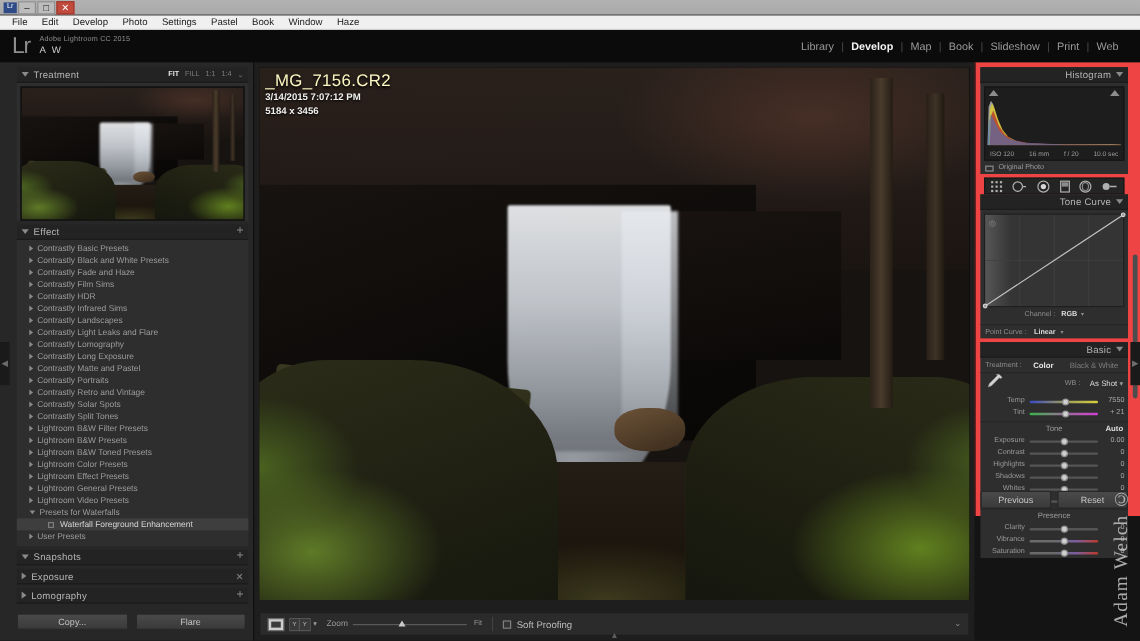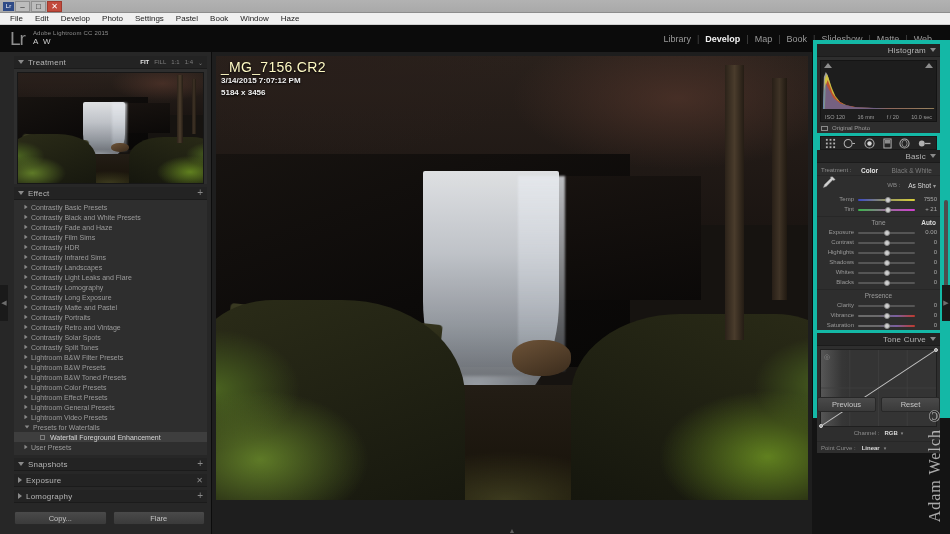--- a/index.html
+++ b/index.html
@@ -59,22 +59,22 @@
   .module.active { color: #f2f2f2; font-weight: bold; }
   .module-sep { color: #4a4a4a; font-size: 9px; }
 
   
   .leftpanel {
     position: absolute; left: 0; top: 52px; width: 212px; height: 482px;
     background: #272727; border-right: 1px solid #0c0c0c;
     padding: 4px 4px 0 14px;
   }
   .rightpanel {
-    position: absolute; right: 0; top: 40px; width: 138px; height: 378px;
-    background: #14b8a6; border-left: 1px solid #0c0c0c;
+    position: absolute; right: 0; top: 52px; width: 138px; height: 378px;
+    background: #ef4444; border-left: 1px solid #0c0c0c;
     padding: 4px 10px 0 4px;
   }
   .panel { background: #2e2e2e; margin-bottom: 3px; }
   .panel-head {
     height: 13px; display: flex; align-items: center;
     background: #232323; padding: 0 4px; border-bottom: 1px solid #1b1b1b;
   }
   .panel-head.right { justify-content: flex-end; }
   .panel-title { font-size: 8px; color: #b4b4b4; letter-spacing: .2px; }
   .tri {
@@ -412,21 +412,21 @@
         <span class="module">Library</span>
         <span class="module-sep">|</span>
         <span class="module active">Develop</span>
         <span class="module-sep">|</span>
         <span class="module">Map</span>
         <span class="module-sep">|</span>
         <span class="module">Book</span>
         <span class="module-sep">|</span>
         <span class="module">Slideshow</span>
         <span class="module-sep">|</span>
-        <span class="module">Matte</span>
+        <span class="module">Print</span>
         <span class="module-sep">|</span>
         <span class="module">Web</span>
       </div>
   </div>
 
   <div class="leftpanel">
 
     <div class="panel">
       <div class="panel-head">
         <span class="tri"></span>
@@ -617,20 +617,40 @@
             <div class="f-trunkB"></div>
         </div>
         <div class="photo-info">
           <div class="photo-name">_MG_7156.CR2</div>
           <div class="photo-meta">3/14/2015 7:07:12 PM</div>
           <div class="photo-meta">5184 x 3456</div>
         </div>
       </div>
     </div>
 
+    <div class="toolbar">
+      <div class="tb-viewbtn">
+          <div class="inner"></div>
+        </div>
+      <div class="tb-grpbtn" id="cmpbtns">
+          <div>Y</div>
+          <div>Y</div>
+        </div>
+      <span class="zoom-fit">▾</span>
+      <span class="zoom-label">Zoom</span>
+      <div class="zoom-slider">
+        <div class="zoom-track"></div>
+          <div class="zoom-knob"></div>
+      </div>
+      <span class="zoom-fit">Fit</span>
+      <div class="sep-v"></div>
+      <div class="sp-chk"></div>
+      <span class="sp-label">Soft Proofing</span>
+      <span class="tb-caret">⌄</span>
+    </div>
     <div class="bottom-caret">▲</div>
   </div>
 
   <div class="rightpanel">
 
     <div class="panel">
       <div class="panel-head right">
         <span class="panel-title">Histogram</span>
         <span class="tri right"></span>
       </div>
@@ -699,148 +719,20 @@
       <span class="tool-ic">
         <svg width="14" height="11" viewBox="0 0 15 12">
             <circle cx="4" cy="6" r="3.2" fill="#b0b0b0"></circle>
             <path d="M7.5,6 h6" stroke="#b0b0b0" stroke-width="1.4"></path>
           </svg>
       </span>
     </div>
 
     <div class="panel">
       <div class="panel-head right">
-        <span class="panel-title">Basic</span>
-        <span class="tri right"></span>
-      </div>
-
-      <div class="treat-row">
-        <span class="treat-label">Treatment :</span>
-        <span class="treat-opt active">Color</span>
-        <span class="treat-opt">Black &amp; White</span>
-      </div>
-
-      <div class="wb-row">
-        <span>
-          <svg width="16" height="16" viewBox="0 0 16 16">
-              <path d="M11.5,1.8 l2.6,2.6 -1.3,1.3 -0.9,-0.9 -6.6,6.6 -2.9,1.1 1.1,-2.9 6.6,-6.6 -0.9,-0.9 z" fill="#d2d2d2" stroke="#8a8a8a" stroke-width=".5"></path>
-            </svg>
-        </span>
-        <span class="wb-label">WB :</span>
-        <span class="wb-value">As Shot</span>
-        <span class="zoom-fit">▾</span>
-      </div>
-
-      <div id="wbsliders">
-          <div class="sl-row">
-            <span class="sl-name">Temp</span>
-            <div class="sl-track">
-              <div class="sl-line temp"></div>
-              <div class="sl-knob" style="left: 52%;"></div>
-            </div>
-            <span class="sl-val">7550</span>
-          </div>
-          <div class="sl-row">
-            <span class="sl-name">Tint</span>
-            <div class="sl-track">
-              <div class="sl-line tint"></div>
-              <div class="sl-knob" style="left: 53%;"></div>
-            </div>
-            <span class="sl-val">+ 21</span>
-          </div>
-        </div>
-
-      <div class="section-head">
-        <span>Tone</span>
-        <span class="auto-btn">Auto</span>
-      </div>
-      <div id="tonesliders">
-          <div class="sl-row">
-            <span class="sl-name">Exposure</span>
-            <div class="sl-track">
-              <div class="sl-line"></div>
-              <div class="sl-knob" style="left: 50%;"></div>
-            </div>
-            <span class="sl-val">0.00</span>
-          </div>
-          <div class="sl-row">
-            <span class="sl-name">Contrast</span>
-            <div class="sl-track">
-              <div class="sl-line"></div>
-              <div class="sl-knob" style="left: 50%;"></div>
-            </div>
-            <span class="sl-val">0</span>
-          </div>
-          <div class="sl-row">
-            <span class="sl-name">Highlights</span>
-            <div class="sl-track">
-              <div class="sl-line"></div>
-              <div class="sl-knob" style="left: 50%;"></div>
-            </div>
-            <span class="sl-val">0</span>
-          </div>
-          <div class="sl-row">
-            <span class="sl-name">Shadows</span>
-            <div class="sl-track">
-              <div class="sl-line"></div>
-              <div class="sl-knob" style="left: 50%;"></div>
-            </div>
-            <span class="sl-val">0</span>
-          </div>
-          <div class="sl-row">
-            <span class="sl-name">Whites</span>
-            <div class="sl-track">
-              <div class="sl-line"></div>
-              <div class="sl-knob" style="left: 50%;"></div>
-            </div>
-            <span class="sl-val">0</span>
-          </div>
-          <div class="sl-row">
-            <span class="sl-name">Blacks</span>
-            <div class="sl-track">
-              <div class="sl-line"></div>
-              <div class="sl-knob" style="left: 50%;"></div>
-            </div>
-            <span class="sl-val">0</span>
-          </div>
-        </div>
-
-      <div class="section-head">
-        <span>Presence</span>
-      </div>
-      <div id="pressliders">
-          <div class="sl-row">
-            <span class="sl-name">Clarity</span>
-            <div class="sl-track">
-              <div class="sl-line"></div>
-              <div class="sl-knob" style="left: 50%;"></div>
-            </div>
-            <span class="sl-val">0</span>
-          </div>
-          <div class="sl-row">
-            <span class="sl-name">Vibrance</span>
-            <div class="sl-track">
-              <div class="sl-line vib"></div>
-              <div class="sl-knob" style="left: 50%;"></div>
-            </div>
-            <span class="sl-val">0</span>
-          </div>
-          <div class="sl-row">
-            <span class="sl-name">Saturation</span>
-            <div class="sl-track">
-              <div class="sl-line sat"></div>
-              <div class="sl-knob" style="left: 50%;"></div>
-            </div>
-            <span class="sl-val">0</span>
-          </div>
-        </div>
-    </div>
-
-    <div class="panel">
-      <div class="panel-head right">
         <span class="panel-title">Tone Curve</span>
         <span class="tri right"></span>
       </div>
       <div class="tc-body">
         <div class="tc-grid">
           <div class="tc-hist"></div>
           <svg width="100%" height="100%" viewBox="0 0 100 100" preserveAspectRatio="none" style="position:absolute;inset:0">
             <line x1="25" y1="0" x2="25" y2="100" stroke="#3f3f3f" stroke-width=".8"></line>
             <line x1="50" y1="0" x2="50" y2="100" stroke="#3f3f3f" stroke-width=".8"></line>
             <line x1="75" y1="0" x2="75" y2="100" stroke="#3f3f3f" stroke-width=".8"></line>
@@ -857,20 +749,148 @@
           <span class="caret">▾</span>
         </div>
       </div>
       <div class="tc-point">
         <span>Point Curve :</span>
         <span class="val">Linear</span>
         <span class="caret" style="margin-left:4px;font-size:5px;color:#8d8d8d">▾</span>
       </div>
     </div>
 
+    <div class="panel">
+      <div class="panel-head right">
+        <span class="panel-title">Basic</span>
+        <span class="tri right"></span>
+      </div>
+
+      <div class="treat-row">
+        <span class="treat-label">Treatment :</span>
+        <span class="treat-opt active">Color</span>
+        <span class="treat-opt">Black &amp; White</span>
+      </div>
+
+      <div class="wb-row">
+        <span>
+          <svg width="16" height="16" viewBox="0 0 16 16">
+              <path d="M11.5,1.8 l2.6,2.6 -1.3,1.3 -0.9,-0.9 -6.6,6.6 -2.9,1.1 1.1,-2.9 6.6,-6.6 -0.9,-0.9 z" fill="#d2d2d2" stroke="#8a8a8a" stroke-width=".5"></path>
+            </svg>
+        </span>
+        <span class="wb-label">WB :</span>
+        <span class="wb-value">As Shot</span>
+        <span class="zoom-fit">▾</span>
+      </div>
+
+      <div id="wbsliders">
+          <div class="sl-row">
+            <span class="sl-name">Temp</span>
+            <div class="sl-track">
+              <div class="sl-line temp"></div>
+              <div class="sl-knob" style="left: 52%;"></div>
+            </div>
+            <span class="sl-val">7550</span>
+          </div>
+          <div class="sl-row">
+            <span class="sl-name">Tint</span>
+            <div class="sl-track">
+              <div class="sl-line tint"></div>
+              <div class="sl-knob" style="left: 53%;"></div>
+            </div>
+            <span class="sl-val">+ 21</span>
+          </div>
+        </div>
+
+      <div class="section-head">
+        <span>Tone</span>
+        <span class="auto-btn">Auto</span>
+      </div>
+      <div id="tonesliders">
+          <div class="sl-row">
+            <span class="sl-name">Exposure</span>
+            <div class="sl-track">
+              <div class="sl-line"></div>
+              <div class="sl-knob" style="left: 50%;"></div>
+            </div>
+            <span class="sl-val">0.00</span>
+          </div>
+          <div class="sl-row">
+            <span class="sl-name">Contrast</span>
+            <div class="sl-track">
+              <div class="sl-line"></div>
+              <div class="sl-knob" style="left: 50%;"></div>
+            </div>
+            <span class="sl-val">0</span>
+          </div>
+          <div class="sl-row">
+            <span class="sl-name">Highlights</span>
+            <div class="sl-track">
+              <div class="sl-line"></div>
+              <div class="sl-knob" style="left: 50%;"></div>
+            </div>
+            <span class="sl-val">0</span>
+          </div>
+          <div class="sl-row">
+            <span class="sl-name">Shadows</span>
+            <div class="sl-track">
+              <div class="sl-line"></div>
+              <div class="sl-knob" style="left: 50%;"></div>
+            </div>
+            <span class="sl-val">0</span>
+          </div>
+          <div class="sl-row">
+            <span class="sl-name">Whites</span>
+            <div class="sl-track">
+              <div class="sl-line"></div>
+              <div class="sl-knob" style="left: 50%;"></div>
+            </div>
+            <span class="sl-val">0</span>
+          </div>
+          <div class="sl-row">
+            <span class="sl-name">Blacks</span>
+            <div class="sl-track">
+              <div class="sl-line"></div>
+              <div class="sl-knob" style="left: 50%;"></div>
+            </div>
+            <span class="sl-val">0</span>
+          </div>
+        </div>
+
+      <div class="section-head">
+        <span>Presence</span>
+      </div>
+      <div id="pressliders">
+          <div class="sl-row">
+            <span class="sl-name">Clarity</span>
+            <div class="sl-track">
+              <div class="sl-line"></div>
+              <div class="sl-knob" style="left: 50%;"></div>
+            </div>
+            <span class="sl-val">0</span>
+          </div>
+          <div class="sl-row">
+            <span class="sl-name">Vibrance</span>
+            <div class="sl-track">
+              <div class="sl-line vib"></div>
+              <div class="sl-knob" style="left: 50%;"></div>
+            </div>
+            <span class="sl-val">0</span>
+          </div>
+          <div class="sl-row">
+            <span class="sl-name">Saturation</span>
+            <div class="sl-track">
+              <div class="sl-line sat"></div>
+              <div class="sl-knob" style="left: 50%;"></div>
+            </div>
+            <span class="sl-val">0</span>
+          </div>
+        </div>
+    </div>
+
     <div class="scroll-thumb"></div>
 
     <div class="rb-row">
       <div class="rb-btn">Previous</div>
       <div class="rb-btn">Reset</div>
     </div>
   </div>
 
   <div class="watermark">Adam Welch ©</div>
 

